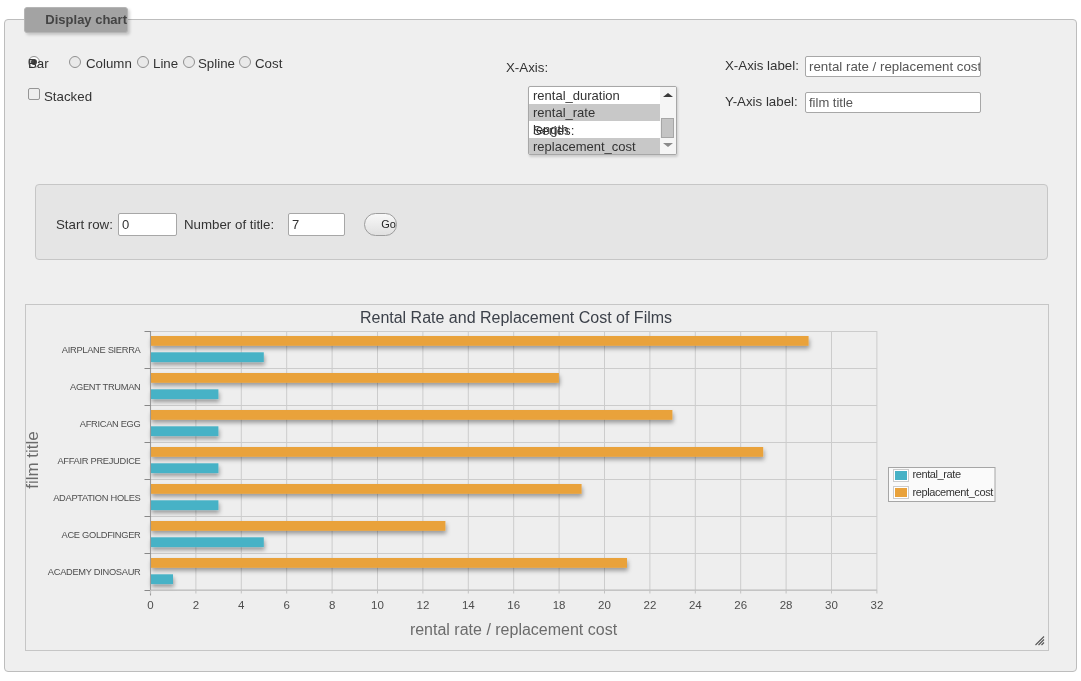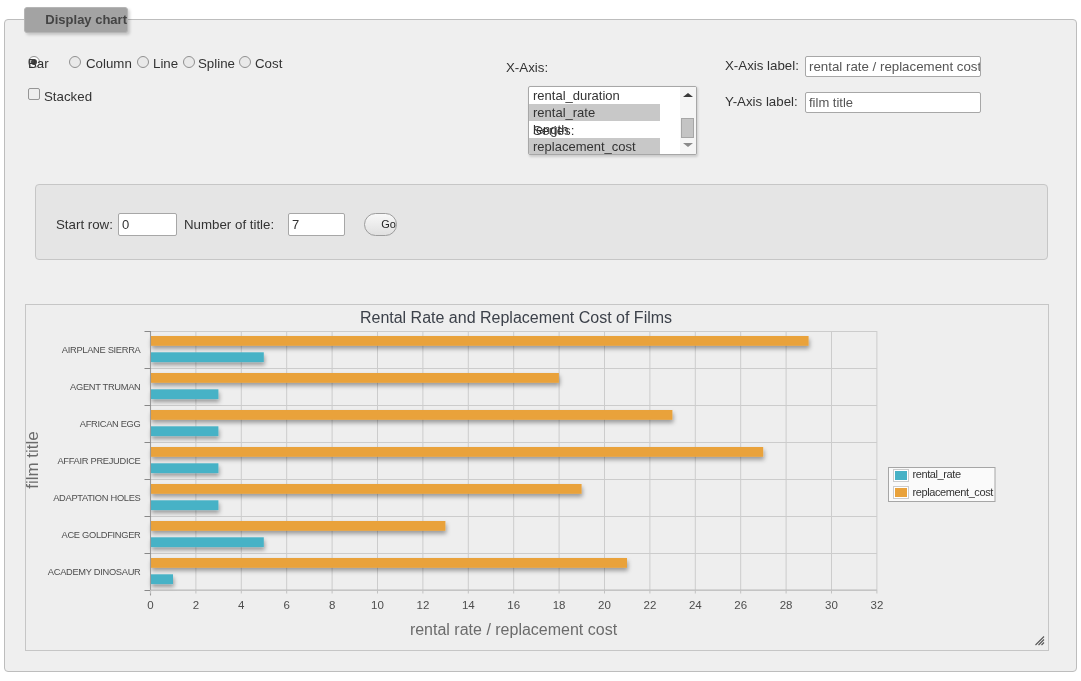--- a/index.html
+++ b/index.html
@@ -6,21 +6,21 @@
 html,body { width:1081px; height:681px; background:#ffffff; font-family:"Liberation Sans", sans-serif; }
 #page { position:relative; width:1081px; height:681px; overflow:hidden; }
 .fs { position:absolute; left:4px; top:19px; width:1071px; height:651px; background:#efefef; border:1px solid #bdbdbd; border-radius:4px; }
 .fslegend { position:absolute; left:24px; top:7px; width:102px; height:24px; background:#a3a3a3; border:1px solid #b5b5b5; border-radius:3px; box-shadow:2px 2px 3px rgba(0,0,0,0.18); font-size:13px; font-weight:bold; color:#444; text-align:right; line-height:23px; z-index:5; }
 .lbl { position:absolute; font-size:13.3px; color:#333; white-space:nowrap; }
 .radio { position:absolute; width:10px; height:10px; border:1px solid #909090; border-radius:50%; background:#e9e9e9; }
 .radio.sel { background:#fdfdfd; }
 .radio.sel::after { content:""; position:absolute; left:2px; top:2px; width:6px; height:6px; border-radius:50%; background:#434343; }
 .checkbox { position:absolute; width:10px; height:10px; border:1px solid #959595; border-radius:2px; background:#ededed; }
 .tinput { position:absolute; background:#fff; border:1px solid #a7a7a7; border-radius:2px; font-size:13px; color:#555; white-space:nowrap; overflow:hidden; height:19px; line-height:20px; padding:1px 3px; }
-.select { position:absolute; background:#fff; border:1px solid #a7a7a7; border-radius:2px; font-size:13px; color:#333;padding-left:20px; }
+.select { position:absolute; background:#fff; border:1px solid #a7a7a7; border-radius:2px; font-size:13px; color:#333; }
 .panel { position:absolute; left:35px; top:184px; width:1011px; height:74px; background:#e5e5e5; border:1px solid #c6c6c6; border-radius:4px; }
 .gobtn { position:absolute; left:364px; top:213px; width:31px; height:21px; border:1px solid #9d9d9d; border-radius:12px; background:linear-gradient(#f8f8f8,#e0e0e0); font-size:11px; color:#222; text-align:right; line-height:21px; }
 .chartbox { position:absolute; left:25px; top:304px; width:1022px; height:345px; background:#eeeeee; border:1px solid #c6c6c6; }
 .opt { position:absolute; left:0; width:127px; height:17px; line-height:17px; padding-left:4px; }
 </style>
 </head>
 <body>
 <div id="page">
   <div class="fs"></div>
   <div class="fslegend">Display chart</div>

